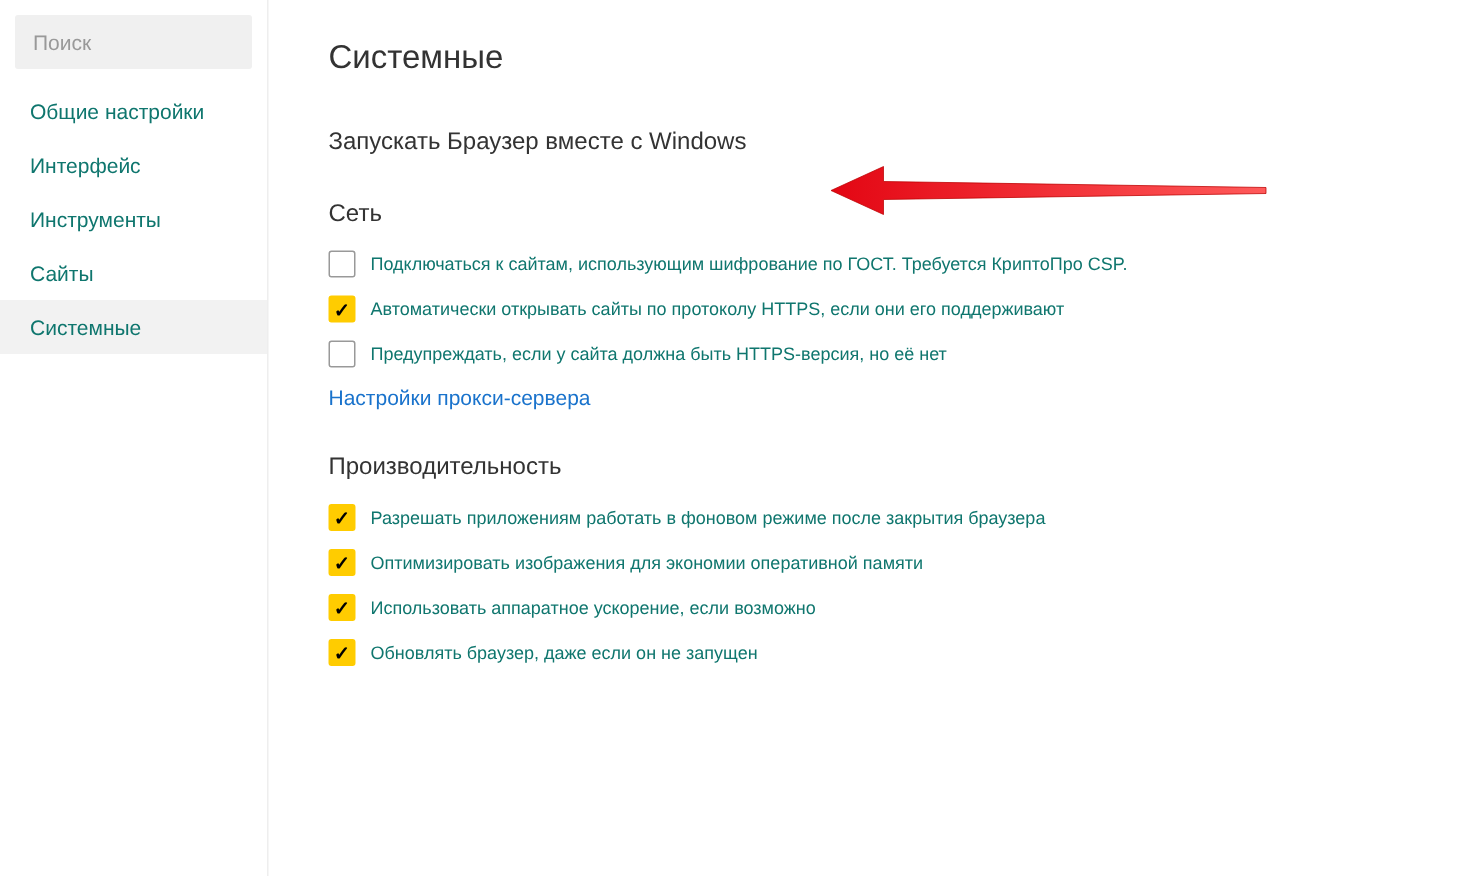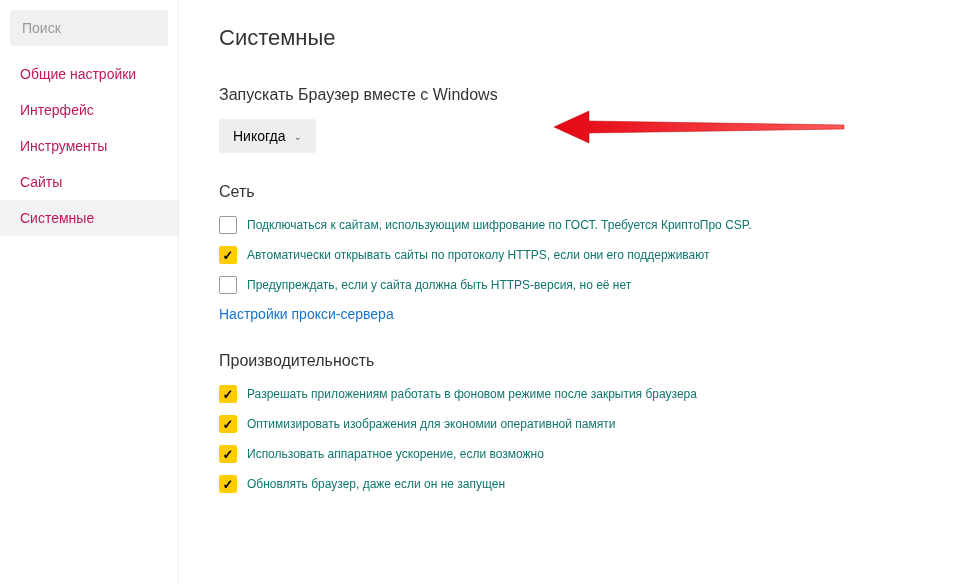--- a/index.html
+++ b/index.html
@@ -22,21 +22,21 @@
     .search-box {
       margin: 0 10px 10px 10px;
       background: #f0f0f0;
       padding: 10px 12px;
       color: #999;
       font-size: 14px;
       border-radius: 2px;
     }
     .nav-item {
       padding: 10px 20px;
-      color: #be185d;
+      color: #0f766e;
       cursor: pointer;
       font-size: 14px;
     }
     .nav-item.active {
       background: #f2f2f2;
     }
     .main {
       flex: 1;
       padding: 25px 40px;
       position: relative;
@@ -124,24 +124,20 @@
   <div class="nav-item">Интерфейс</div>
   <div class="nav-item">Инструменты</div>
   <div class="nav-item">Сайты</div>
   <div class="nav-item active">Системные</div>
 </div>
 
 <div class="main">
   <h1 class="page-title">Системные</h1>
 
   <div class="section-title first">Запускать Браузер вместе с Windows</div>
-  <button class="dropdown-btn">
-    <span>Никогда</span>
-    <span class="chev">⌄</span>
-  </button>
 
   <svg class="arrow-annotation" width="300" height="40">
     <defs>
       <linearGradient id="arrowgrad" x1="0%" y1="0%" x2="100%" y2="0%">
         <stop offset="0%" stop-color="#e30613"></stop>
         <stop offset="100%" stop-color="#ff5a5a"></stop>
       </linearGradient>
     </defs>
     <polygon points="0,20 35,4 35,14 290,18 290,22 35,26 35,36" fill="url(#arrowgrad)" stroke="#b00" stroke-width="0.5"></polygon>
   </svg>

